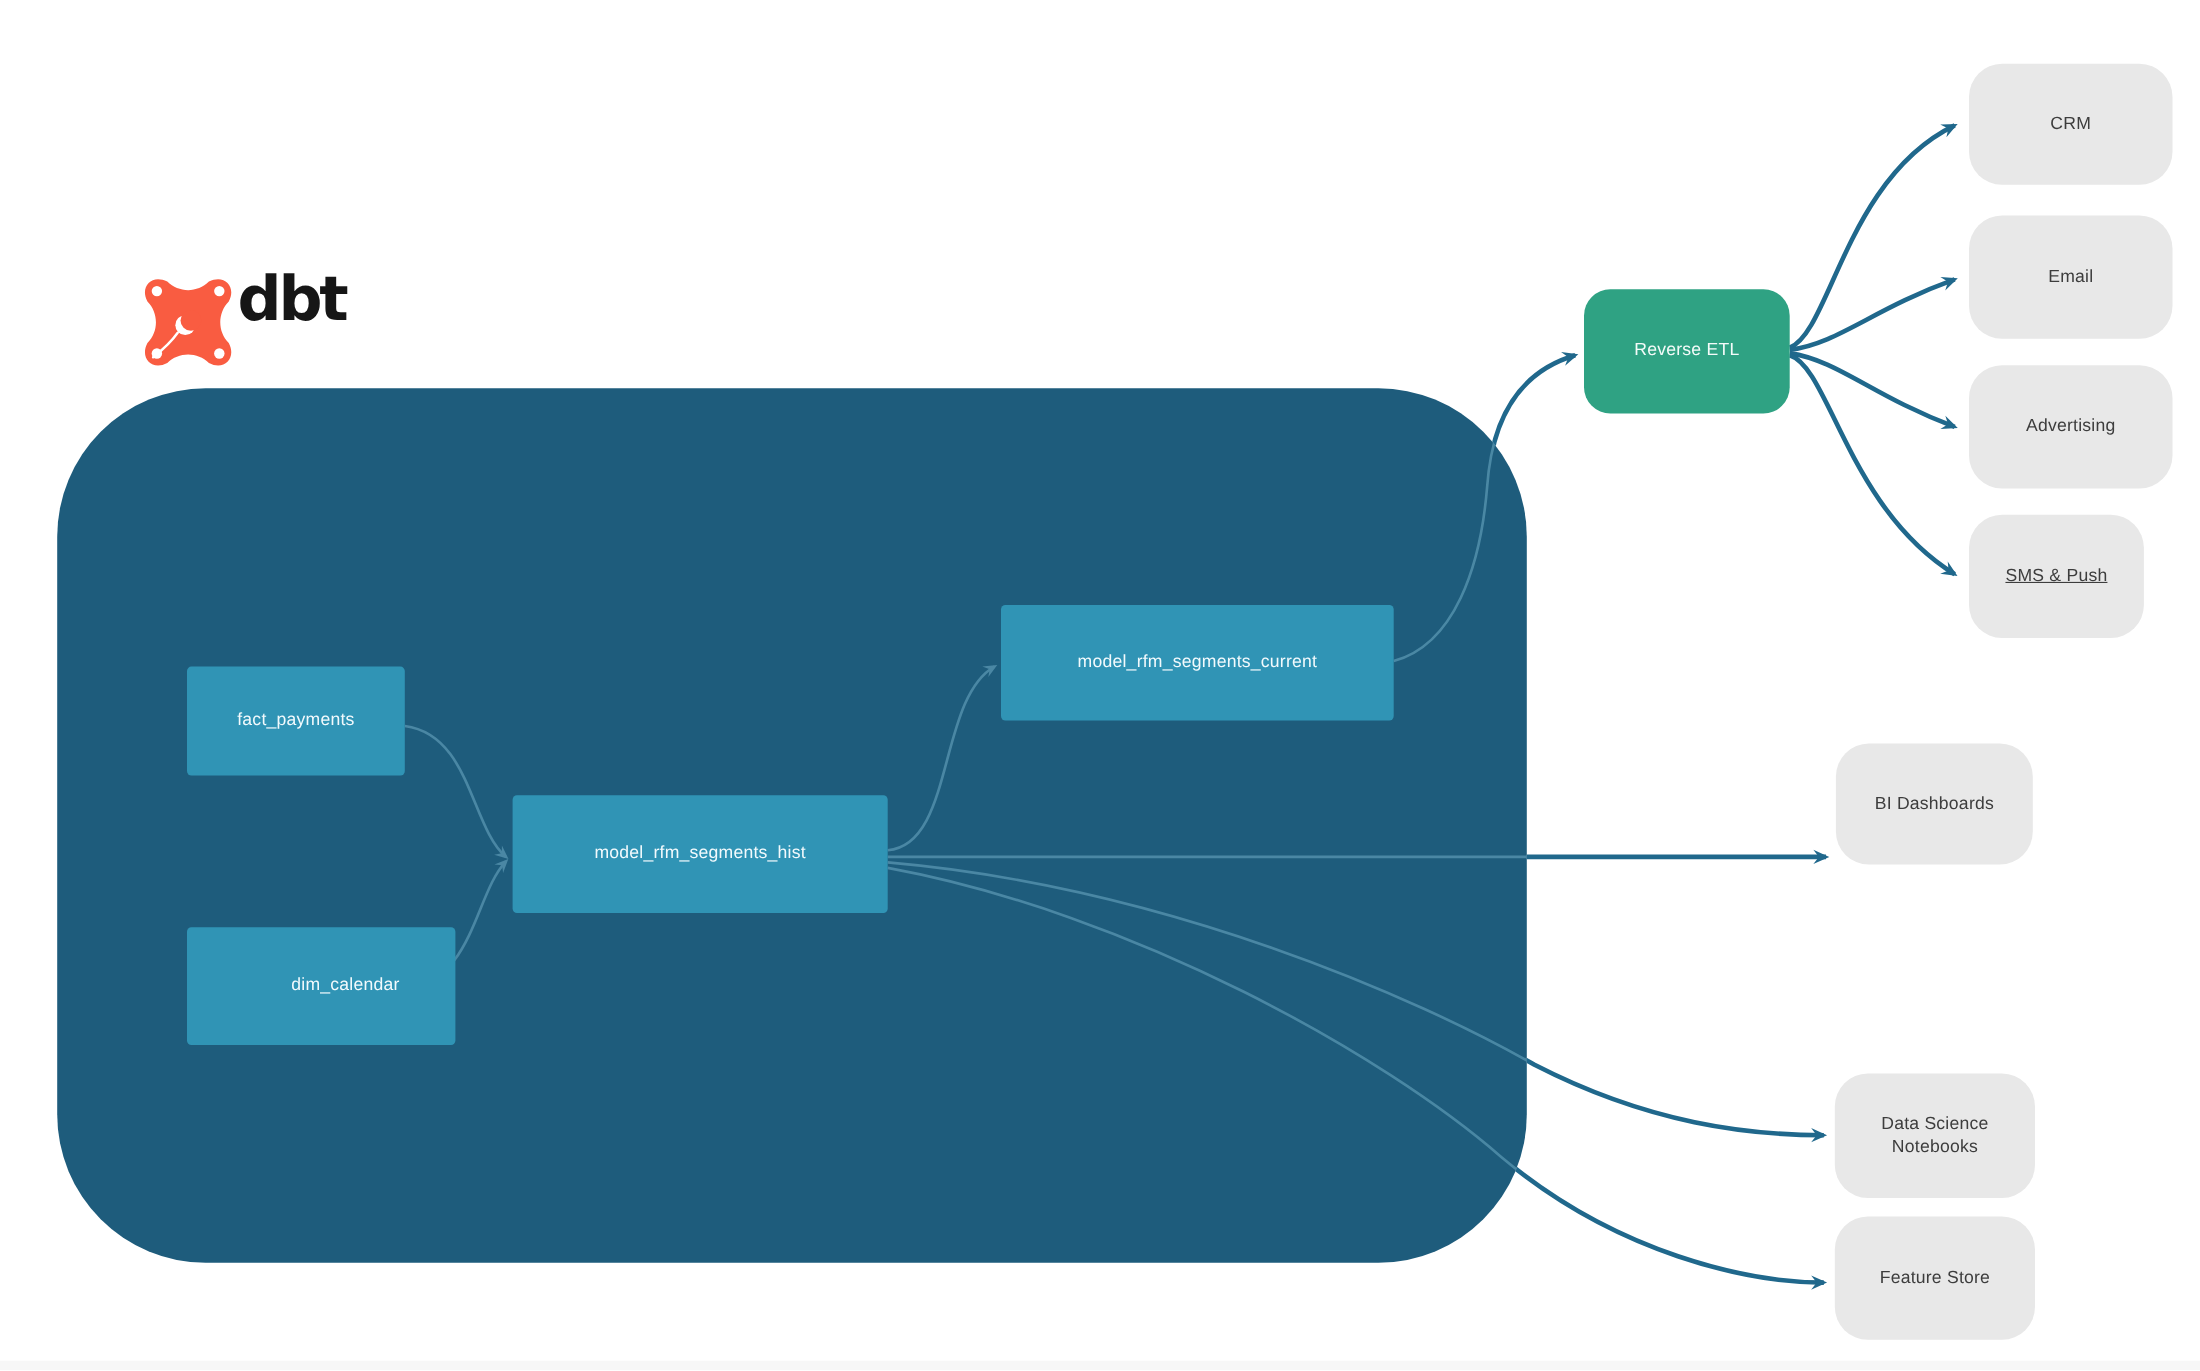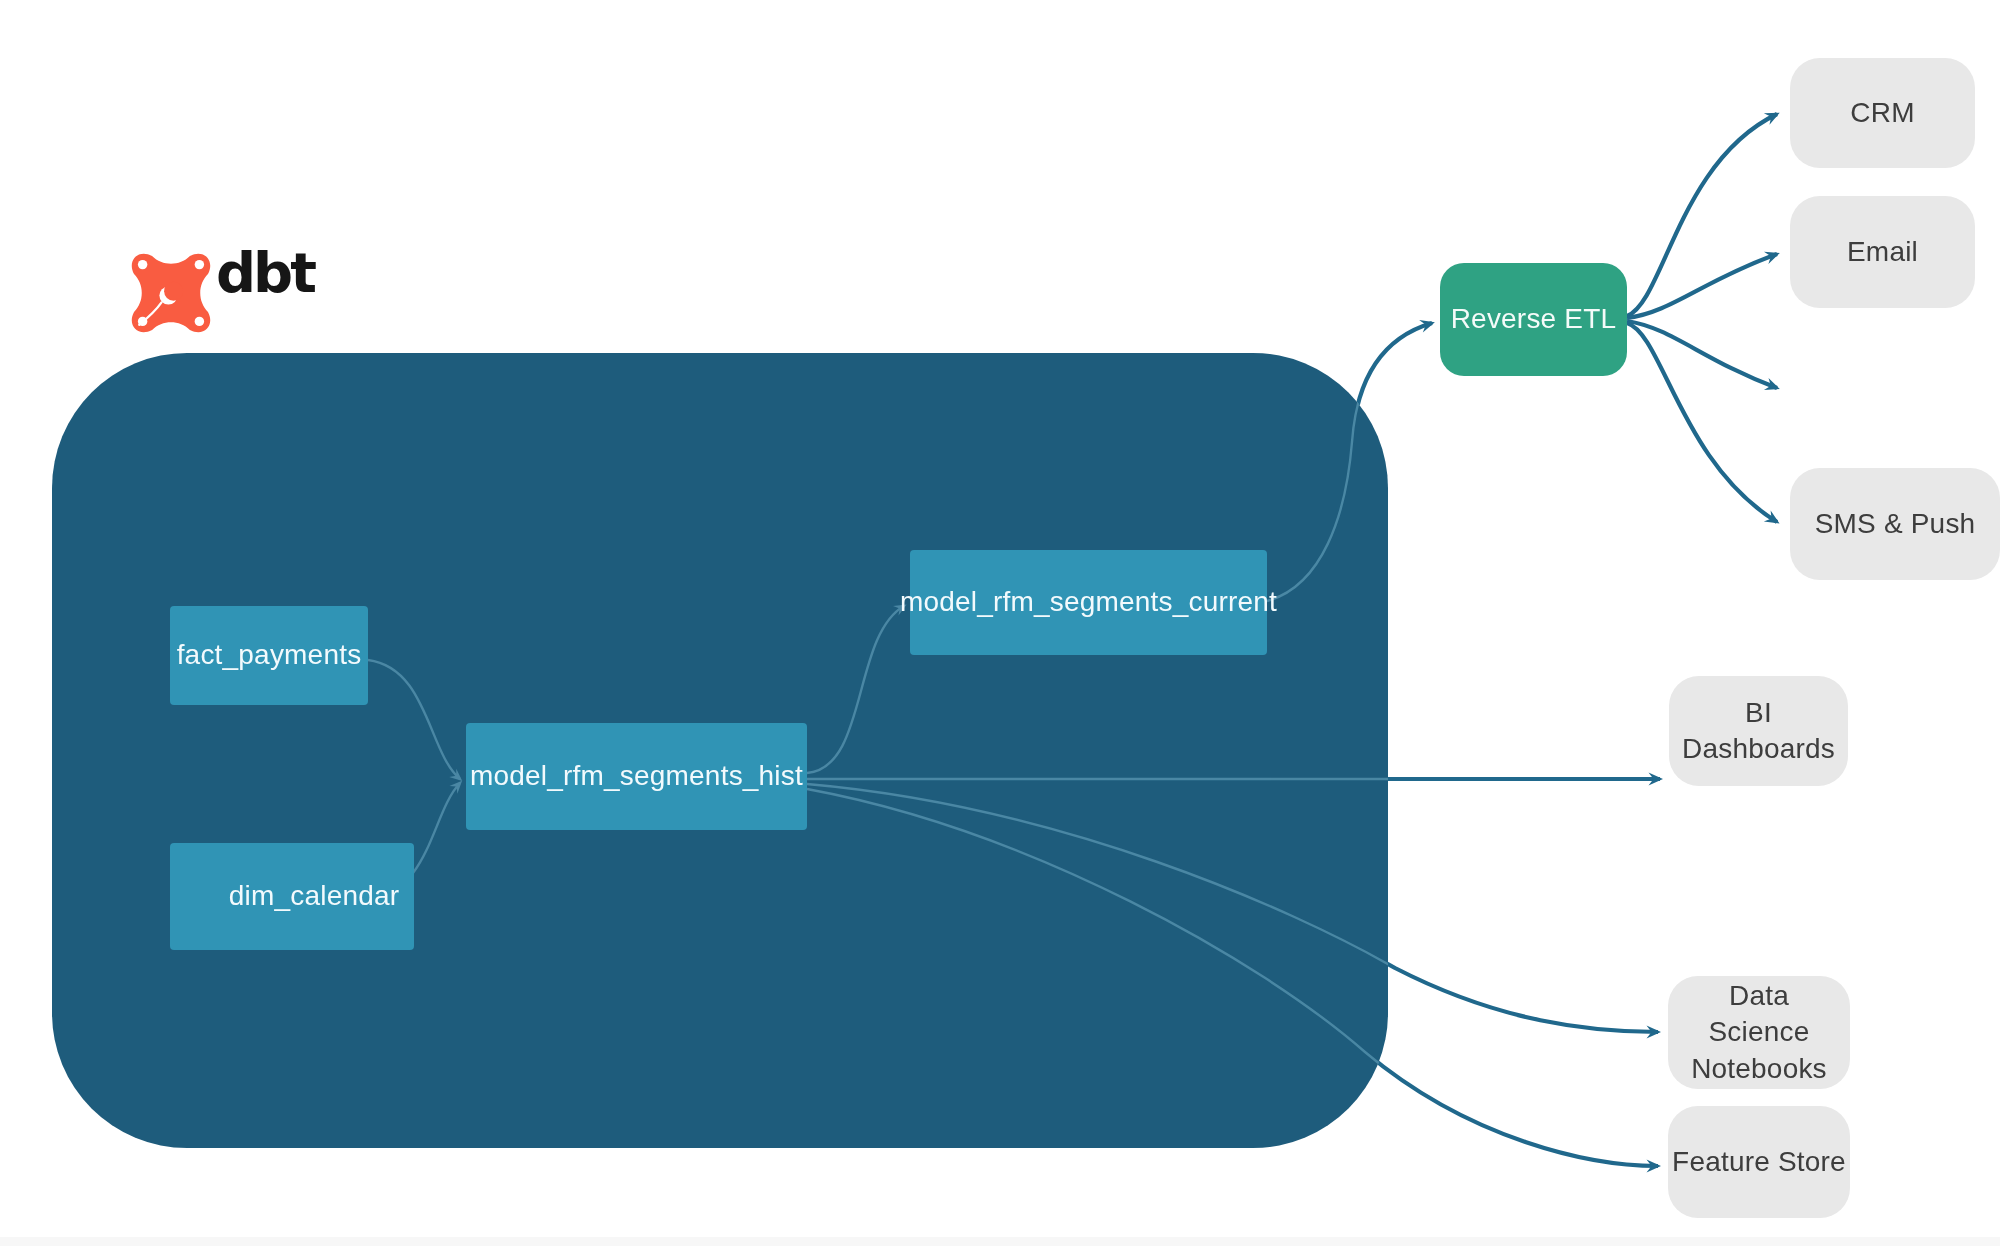--- a/index.html
+++ b/index.html
@@ -17,34 +17,34 @@
   
   .dbt-container{
     left:52px;top:353px;width:1336px;height:795px;border-radius:135px;
     background:#1e5c7c;
   }
   
   svg.edges{left:0;top:0;width:2000px;height:1246px;pointer-events:none;}
   
   .node{
     display:flex;align-items:center;justify-content:center;text-align:center;
-    font-size:28px;line-height:1.3;letter-spacing:.2px;
+    font-size:16px;line-height:1.3;letter-spacing:.2px;
   }
   .node.model{background:#3094b5;color:#f2fafd;border-radius:4px;}
   .node.green{background:#2fa283;color:#f4fbf9;border-radius:24px;}
   .node.dest{background:#e8e8e8;color:#3d3d3d;border-radius:30px;}
   .n-fact{left:170px;top:606px;width:198px;height:99px;}
   .n-dim{left:170px;top:843px;width:200px;height:107px;padding-left:44px;}
   .n-hist{left:466px;top:723px;width:341px;height:107px;border-radius:28px;}
   .n-current{left:910px;top:550px;width:357px;height:105px;border-radius:28px;}
   .n-etl{left:1440px;top:263px;width:187px;height:113px;}
   .n-crm{left:1790px;top:58px;width:185px;height:110px;}
   .n-email{left:1790px;top:196px;width:185px;height:112px;}
   .n-adv{left:1790px;top:332px;width:185px;height:112px;}
-  .n-sms{left:1790px;top:468px;width:210px;height:112px;}
+  .n-sms{left:1790px;top:468px;width:159px;height:112px;text-decoration:underline;}
   .n-bi{left:1669px;top:676px;width:179px;height:110px;}
   .n-ds{left:1668px;top:976px;width:182px;height:113px;padding:0 14px;box-sizing:border-box;}
   .n-fs{left:1668px;top:1106px;width:182px;height:112px;}
   .bottom-strip{left:0;bottom:0;width:2000px;height:9px;background:#f7f7f7;}
 </style>
 </head>
 <body>
 
 <div class="stage">
 
@@ -119,20 +119,23 @@
   <div class="abs node green n-etl">
     <span>Reverse ETL</span>
   </div>
 
   <div class="abs node dest n-crm">
     <span>CRM</span>
   </div>
   <div class="abs node dest n-email">
     <span>Email</span>
   </div>
+  <div class="abs node dest n-adv">
+    <span>Advertising</span>
+  </div>
   <div class="abs node dest n-sms">
     <span>SMS &amp; Push</span>
   </div>
   <div class="abs node dest n-bi">
     <span>BI Dashboards</span>
   </div>
   <div class="abs node dest n-ds">
     <span>Data Science Notebooks</span>
   </div>
   <div class="abs node dest n-fs">

